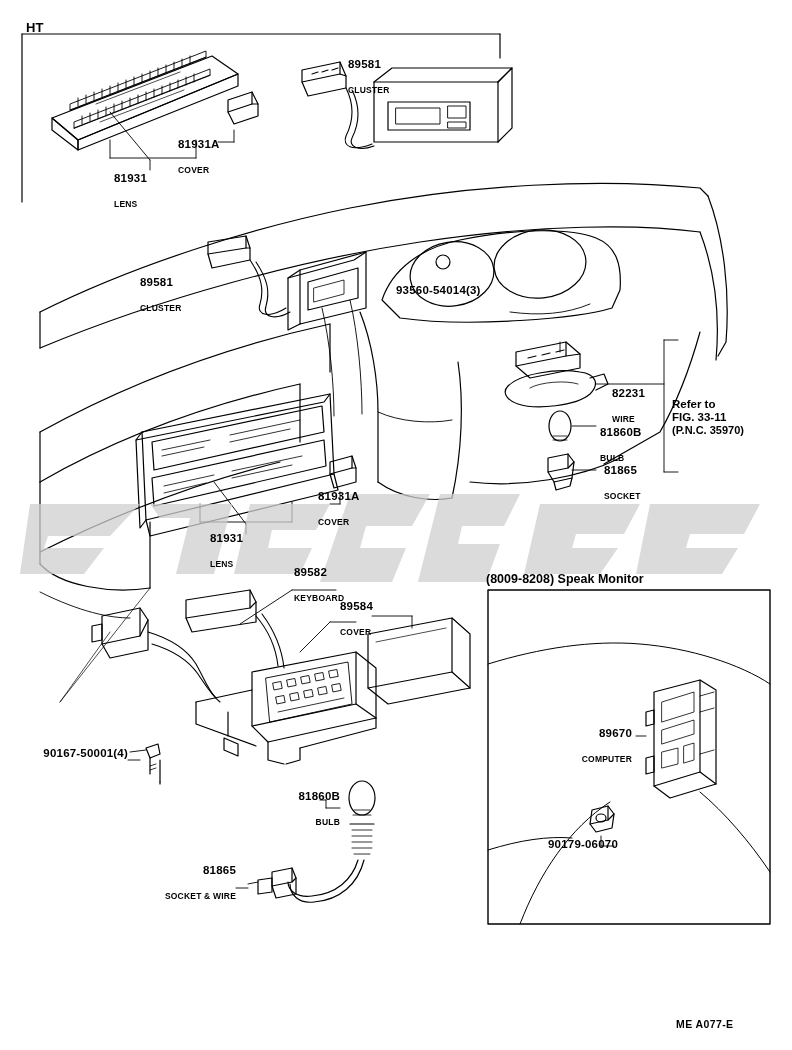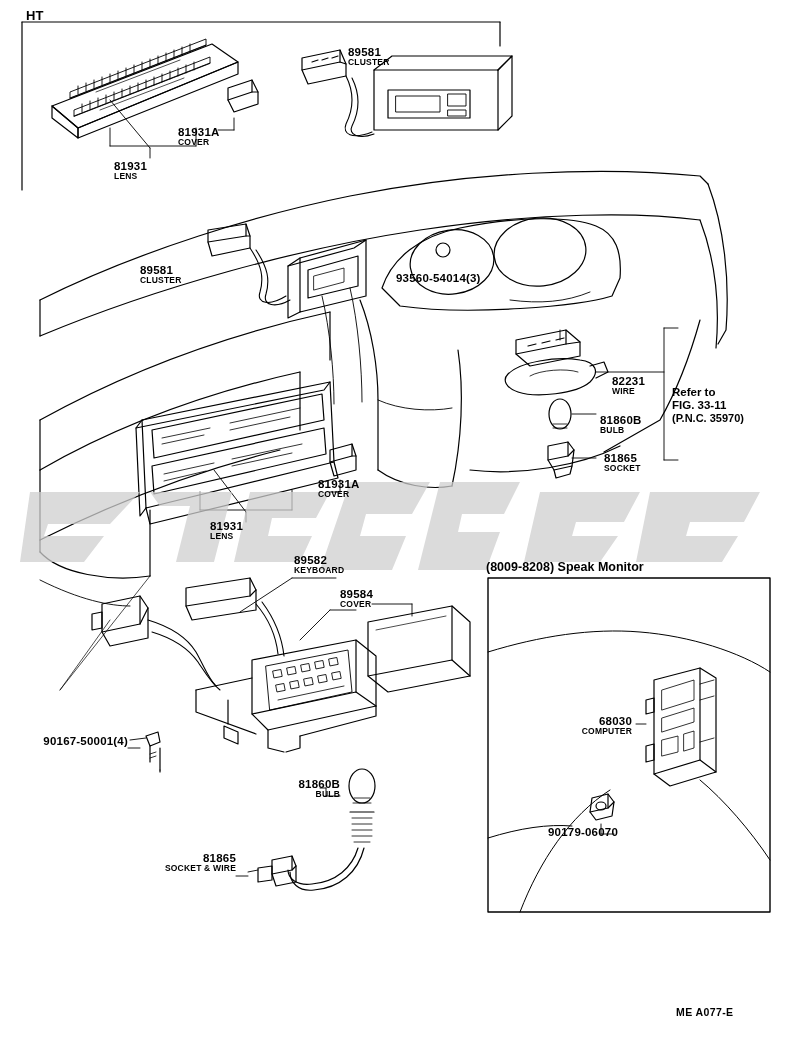--- a/index.html
+++ b/index.html
@@ -4,24 +4,24 @@
 <style>
   html,body{margin:0;padding:0;}
   body{
     width:792px;height:1050px;
     background:#ffffff;
     font-family:"Liberation Sans", sans-serif;
     color:#000;
     position:relative;
     overflow:hidden;
   }
-  .stage{position:absolute;left:0;top:0;width:792px;height:788px;}
+  .stage{position:absolute;left:0;top:12px;width:792px;height:788px;}
   svg.art{position:absolute;left:0;top:0;width:792px;height:1050px;}
   .lbl{position:absolute;font-size:11.5px;font-weight:bold;letter-spacing:.2px;line-height:1.05;white-space:nowrap;}
-  .lbl .sub{display:block;font-size:8.5px;font-weight:bold;letter-spacing:.2px;}
+  .lbl .sub{display:block;font-size:8.5px;font-weight:bold;letter-spacing:.2px;margin-top:16px;}
   .lbl.center{}
   .lbl.right{text-align:right;}
   .note{position:absolute;font-size:12px;line-height:1.55;white-space:nowrap;font-weight:bold;}
   .code{position:absolute;font-size:10.5px;font-weight:bold;letter-spacing:.4px;}
   .boxtitle{position:absolute;font-size:12.5px;font-weight:bold;}
   .htlabel{position:absolute;font-size:13px;font-weight:bold;}
   .refer{position:absolute;font-size:11.5px;font-weight:bold;line-height:1.15;}
   .refer .small{font-size:11px;display:block;}
   .wm{position:absolute;left:0;top:440px;width:792px;height:180px;pointer-events:none;}
 </style>
@@ -468,21 +468,21 @@
   </div>
 
   <div class="lbl right" style="left:96px;top:852px;width:140px;">
     <span>81865</span>
     <span class="sub">SOCKET &amp; WIRE</span>
   </div>
 
   <div class="boxtitle" style="left:486px;top:560px;">(8009-8208) Speak Monitor</div>
 
   <div class="lbl right" style="left:524px;top:715px;width:108px;">
-    <span>68030</span>
+    <span>89670</span>
     <span class="sub">COMPUTER</span>
   </div>
 
   <div class="lbl" style="left:548px;top:826px;">
     <span>90179-06070</span>
   </div>
 
 
   <div class="code" style="left:676px;top:1006px;">ME A077-E</div>
 

